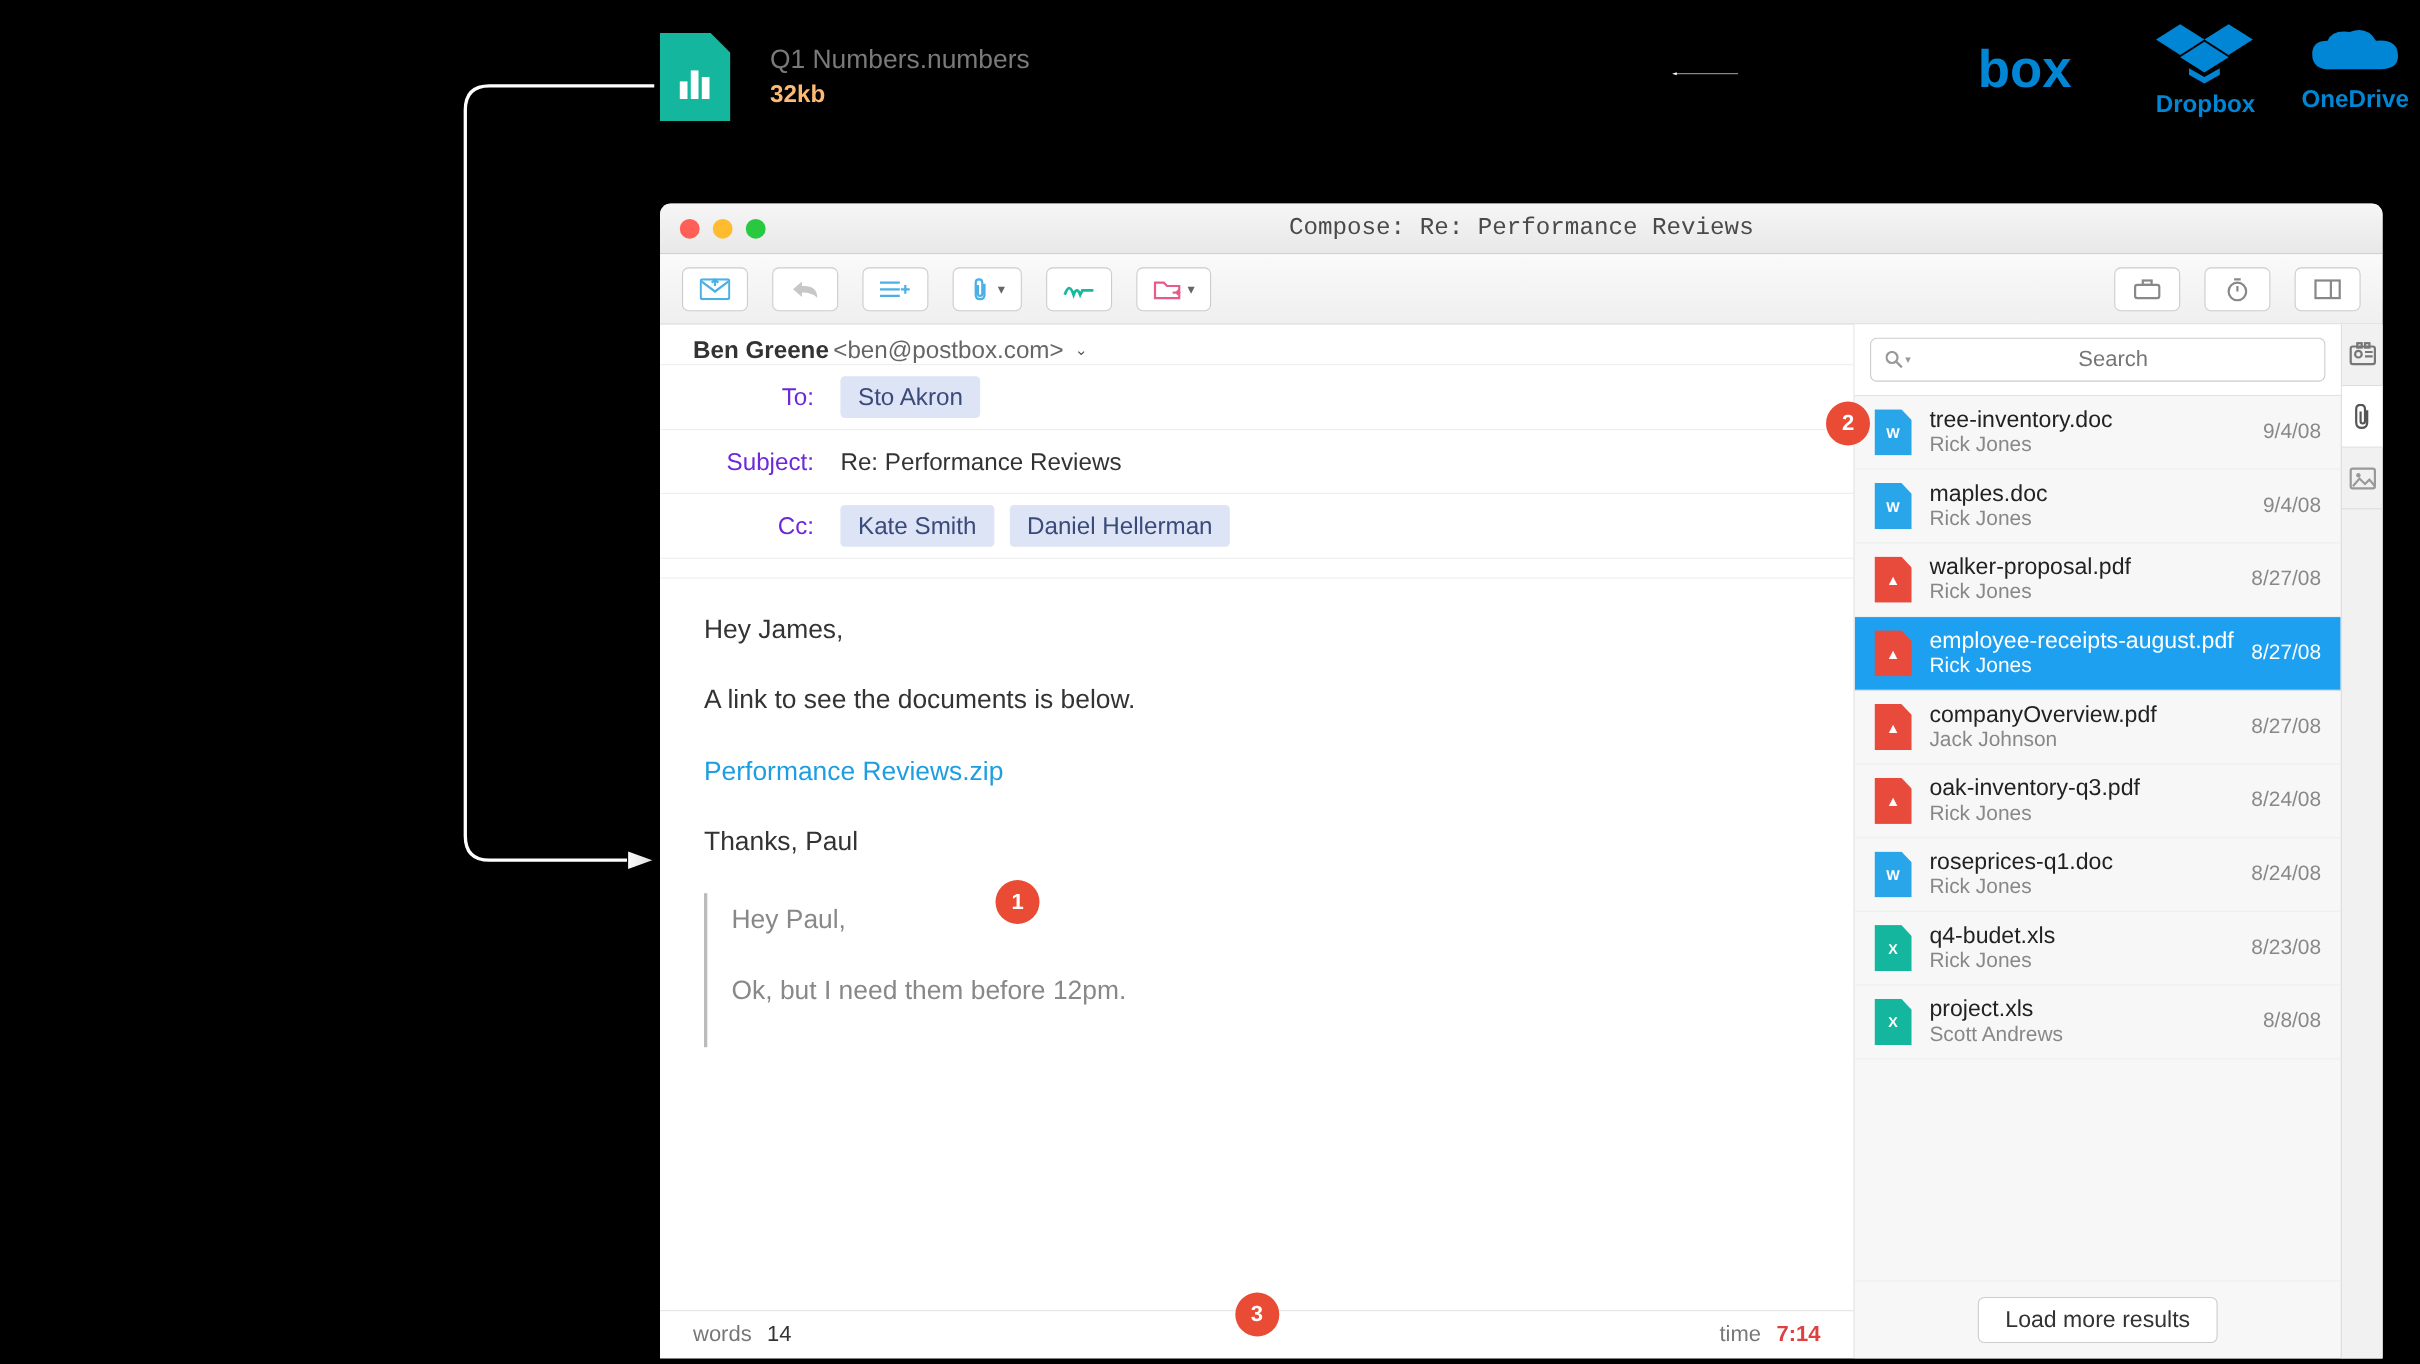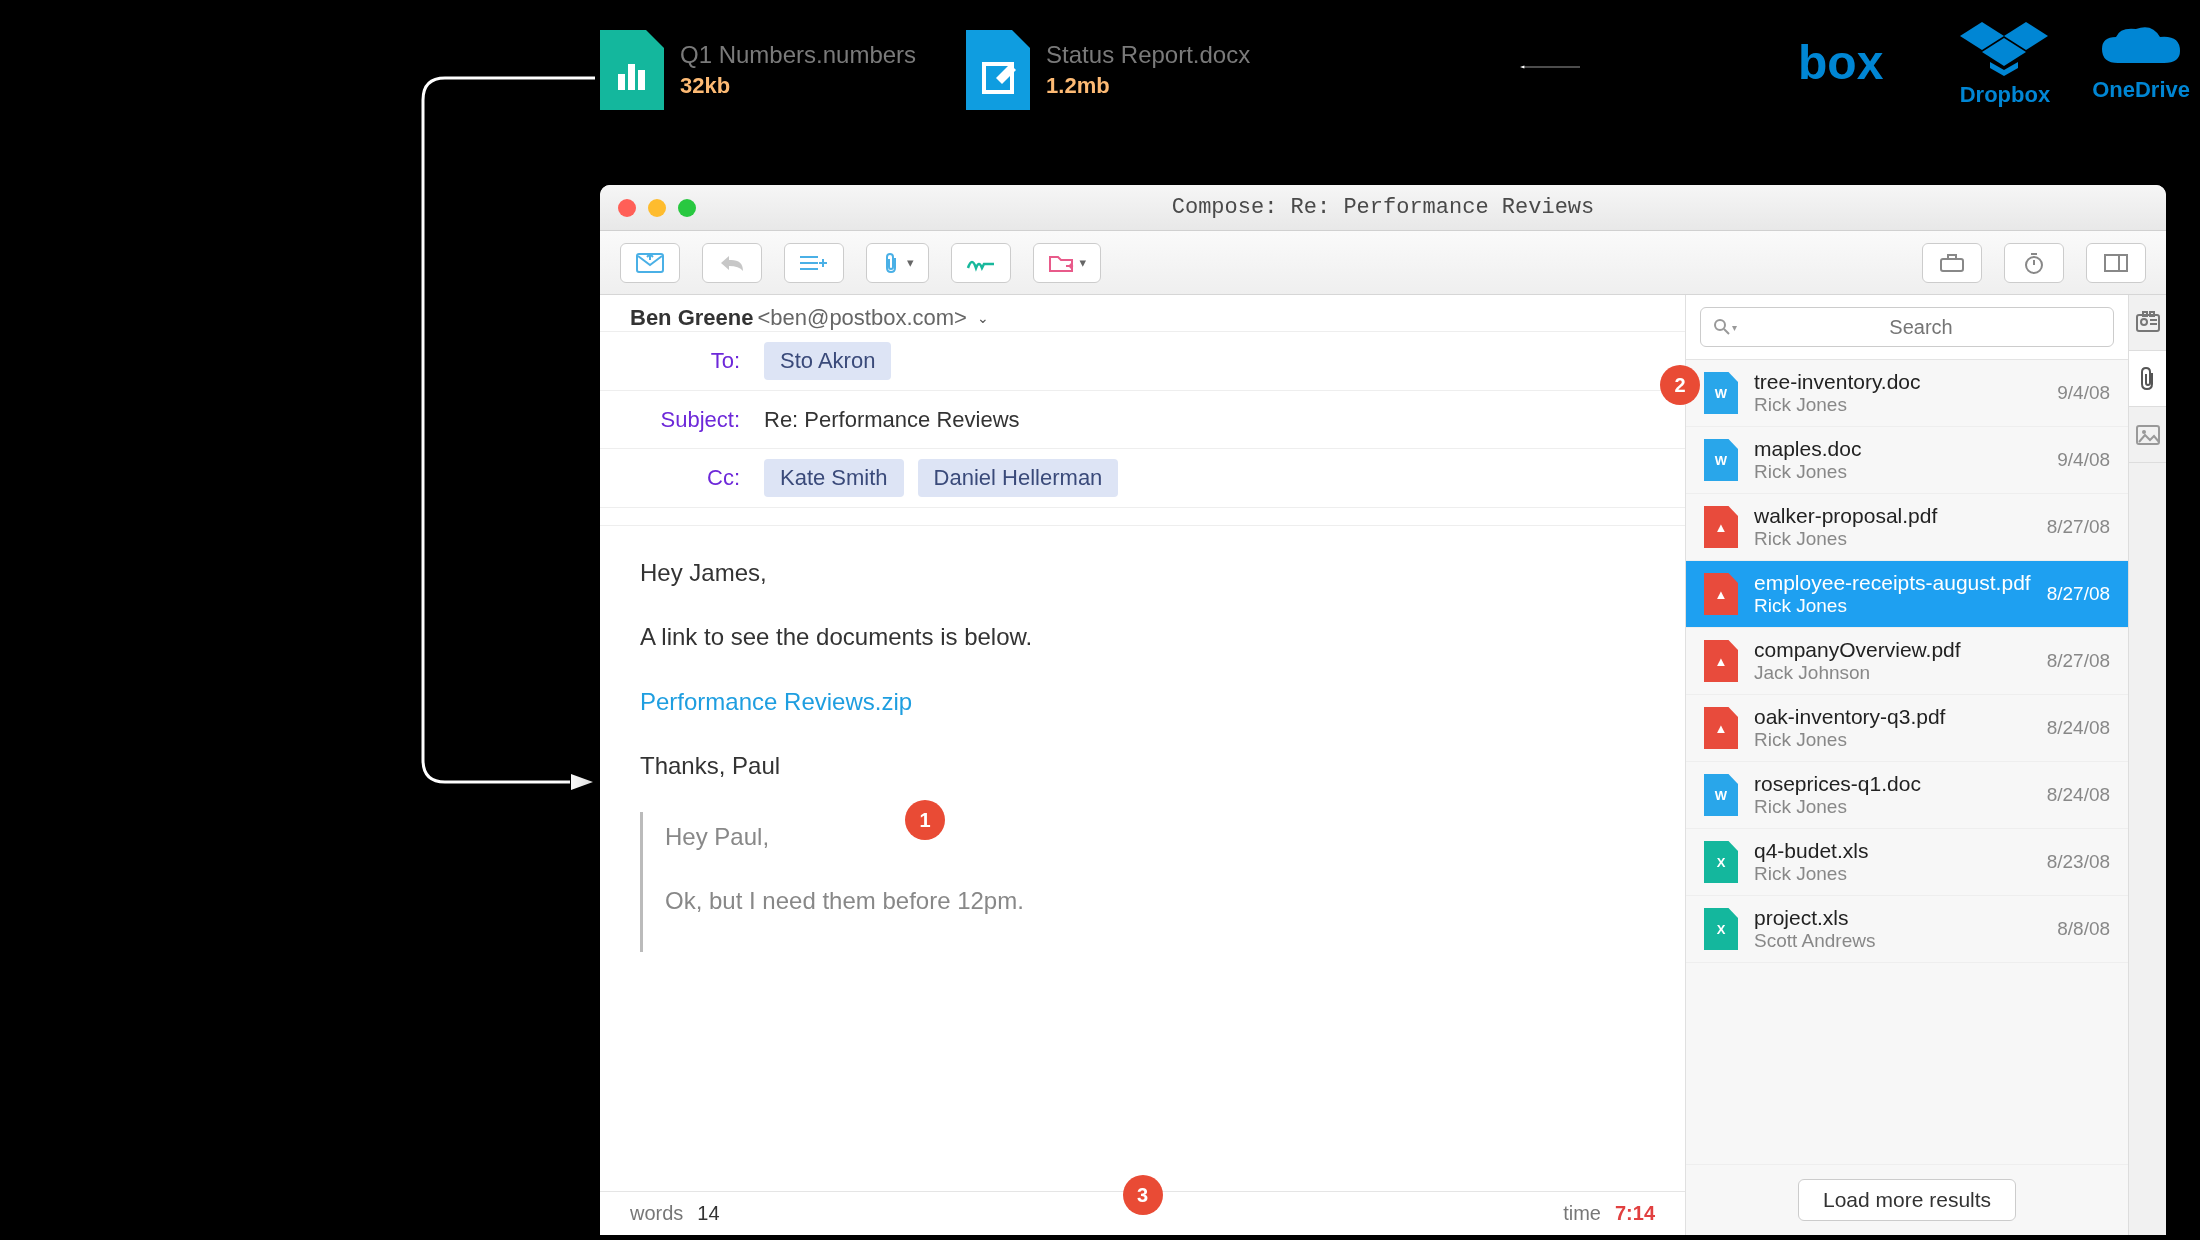--- a/index.html
+++ b/index.html
@@ -17,21 +17,21 @@
     position: absolute;
     top: 30px;
     left: 600px;
     display: flex;
     align-items: center;
     gap: 50px;
   }
   .file-chip {
     display: flex;
     align-items: center;
-    gap: 16px;
+    gap: 36px;
   }
   .file-icon {
     width: 64px;
     height: 80px;
     position: relative;
   }
   .file-icon svg { width: 100%; height: 100%; }
   .file-meta { display: flex; flex-direction: column; }
   .file-name { color: #7a7a7a; font-size: 24px; font-weight: 500; }
   .file-size { color: #fdba74; font-size: 22px; font-weight: 600; margin-top: 4px; }
@@ -359,35 +359,20 @@
           <g fill="#fff">
             <rect x="18" y="44" width="7" height="16"></rect>
             <rect x="28" y="34" width="7" height="26"></rect>
             <rect x="38" y="40" width="7" height="20"></rect>
           </g>
         </svg>
     </div>
     <div class="file-meta">
       <span class="file-name">Q1 Numbers.numbers</span>
       <span class="file-size">32kb</span>
-    </div>
-  </div>
-  <div class="file-chip">
-    <div class="file-icon">
-      <svg viewBox="0 0 64 80">
-          <path fill="#0f9de0" d="M0 0 H46 L64 18 V80 H0 Z"></path>
-          <g fill="none" stroke="#fff" stroke-width="4">
-            <rect x="18" y="34" width="28" height="28"></rect>
-            <path d="M30 48 L44 34 L50 40 L36 54 Z" fill="#fff" stroke="none"></path>
-          </g>
-        </svg>
-    </div>
-    <div class="file-meta">
-      <span class="file-name">Status Report.docx</span>
-      <span class="file-size">1.2mb</span>
     </div>
   </div>
 </div>
 
 <svg class="arrow-top" viewBox="0 0 300 20">
   <line x1="20" y1="10" x2="300" y2="10" stroke="#fff" stroke-width="3"></line>
   <polygon points="0,10 22,3 22,17" fill="#fff"></polygon>
 </svg>
 
 <svg class="arrow-left" viewBox="0 0 180 720">

